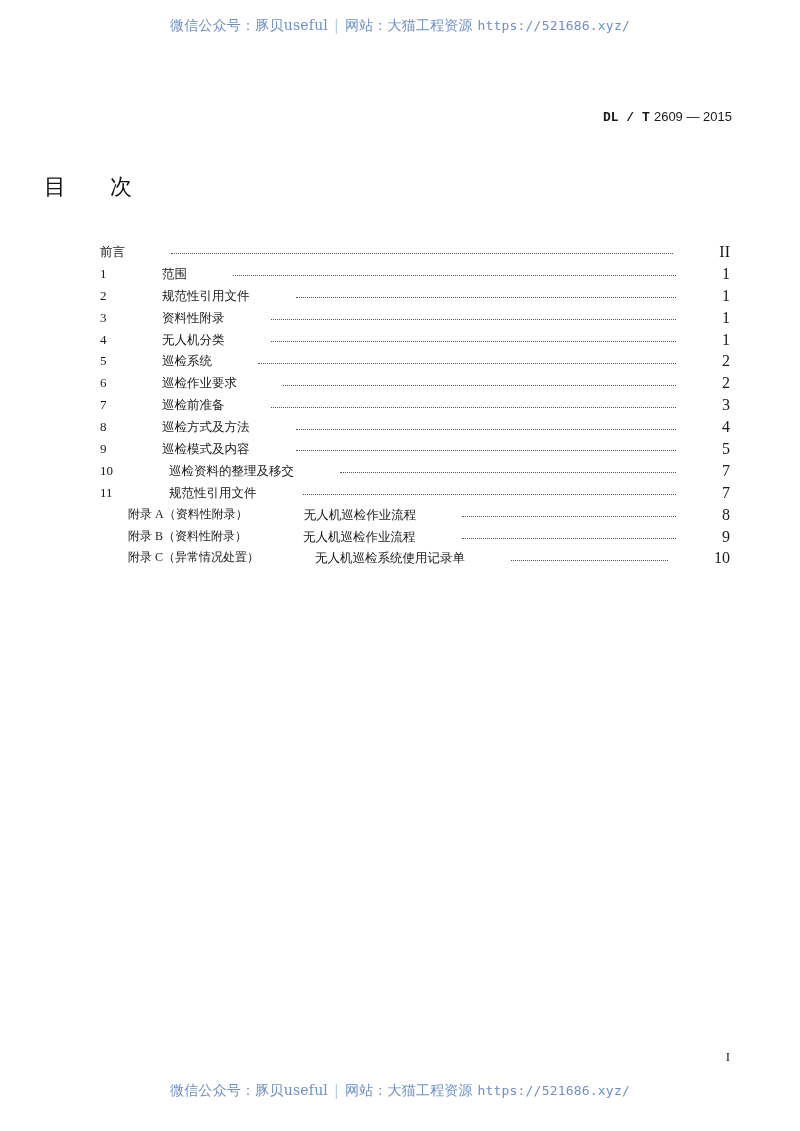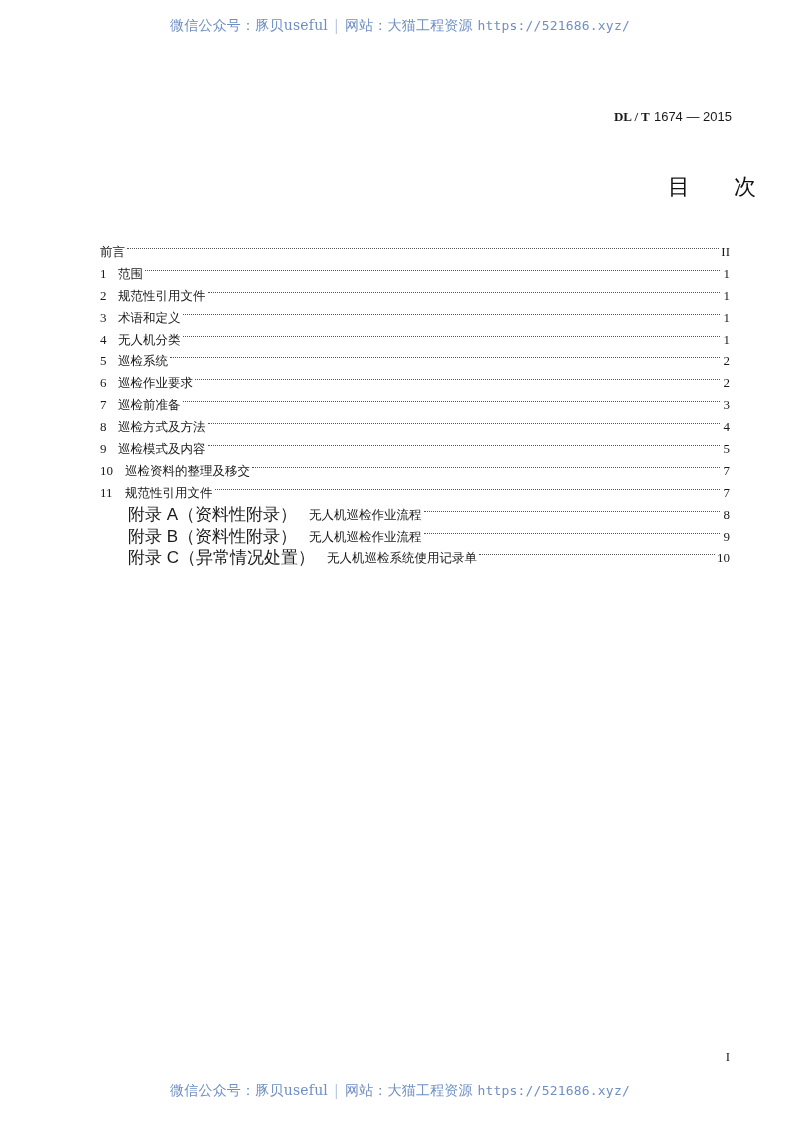--- a/index.html
+++ b/index.html
@@ -39,92 +39,93 @@
 
     .std-code {
       position: absolute;
       top: 109px;
       right: 68px;
       font-size: 13px;
       color: #1a1a1a;
       white-space: nowrap;
     }
     .std-code .prefix {
-      font-family: Liberation Serif, serif;
+      font-family: Liberation Mono, monospace;
       font-weight: bold;
     }
     .std-code .num {
       font-family: "Liberation Sans", sans-serif;
     }
 
     .page-title {
       position: absolute;
       top: 172px;
       left: 0;
       width: 800px;
-      text-align: right;
+      text-align: left;
       font-family: "DejaVu Sans", sans-serif;
       font-size: 22px;
       letter-spacing: 44px;
       padding-left: 44px;
       box-sizing: border-box;
       color: #111;
     }
 
     .toc {
       position: absolute;
       top: 241px;
       left: 100px;
       width: 630px;
       margin: 0;
       padding: 0;
       list-style: none;
     }
     .toc-row {
       display: flex;
-      align-items: flex-start;
+      align-items: center;
       height: 21.9px;
       font-size: 13px;
       line-height: 21.9px;
       white-space: nowrap;
+      gap: 44px;
     }
     .toc-num {
       font-family: "Liberation Serif", serif;
       display: inline-block;
       min-width: 15px;
       margin-right: 3px;
     }
     .toc-num.wide {
       min-width: 22px;
       margin-right: 3px;
     }
     .toc-title {
       font-family: "DejaVu Serif", serif;
       font-size: 12.5px;
       flex: 0 0 auto;
     }
     .toc-appx {
-      font-family: Liberation Sans, sans-serif;
-      font-size: 17px;
+      font-family: Liberation Serif, serif;
+      font-size: 12px;
       flex: 0 0 auto;
       margin-right: 12px;
       padding-left: 28px;
     }
     .toc-leader {
       flex: 1 1 auto;
       overflow: hidden;
       margin: 0 2px;
       position: relative;
       height: 10px;
       border-bottom: 1.4px dotted #555;
       transform: translateY(-3px);
     }
     .toc-page {
       font-family: "Liberation Serif", serif;
-      font-size: 13px;
+      font-size: 16px;
       flex: 0 0 auto;
       text-align: right;
       min-width: 8px;
     }
 
     .page-folio {
       position: absolute;
       top: 1049px;
       right: 70px;
       font-family: "Liberation Serif", serif;
@@ -134,21 +135,21 @@
   </style>
 </head>
 <body>
 
 <div class="watermark wm-top">
   <span>微信公众号：豚贝useful</span><span class="sep">|</span><span>网站：大猫工程资源</span> <span class="url">https://521686.xyz/</span>
 </div>
 
 <div class="std-code">
   <span class="prefix">DL / T</span>
-  <span class="num">1674 — 2015</span>
+  <span class="num">2609 — 2015</span>
 </div>
 
 <div class="page-title">目次</div>
 
 <ul class="toc">
   <li class="toc-row">
     <span class="toc-title">前言</span>
     <span class="toc-leader"></span>
     <span class="toc-page">II</span>
   </li>
@@ -159,21 +160,21 @@
     <span class="toc-page">1</span>
   </li>
   <li class="toc-row">
     <span class="toc-num">2</span>
     <span class="toc-title">规范性引用文件</span>
     <span class="toc-leader"></span>
     <span class="toc-page">1</span>
   </li>
   <li class="toc-row">
     <span class="toc-num">3</span>
-    <span class="toc-title">术语和定义</span>
+    <span class="toc-title">资料性附录</span>
     <span class="toc-leader"></span>
     <span class="toc-page">1</span>
   </li>
   <li class="toc-row">
     <span class="toc-num">4</span>
     <span class="toc-title">无人机分类</span>
     <span class="toc-leader"></span>
     <span class="toc-page">1</span>
   </li>
   <li class="toc-row">

